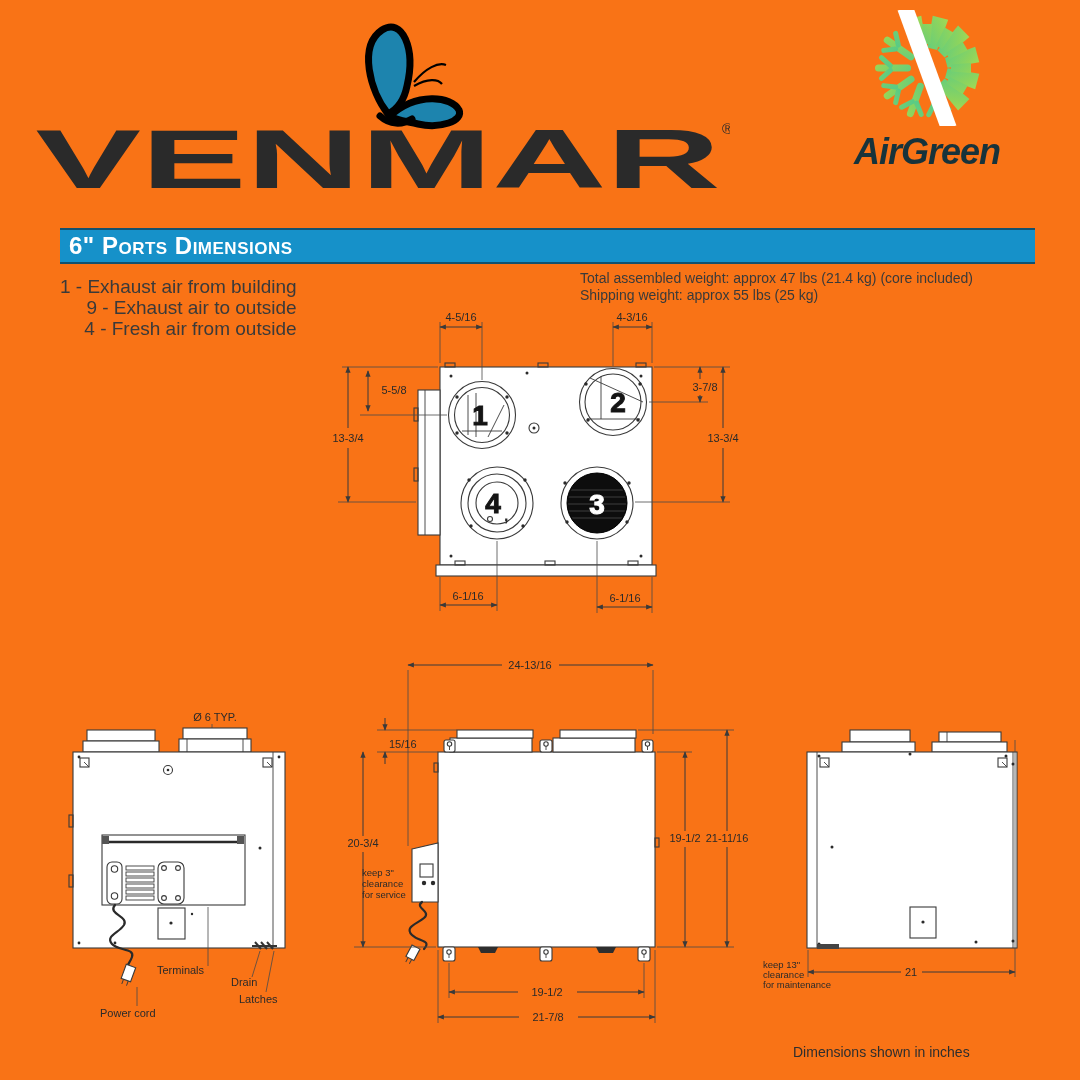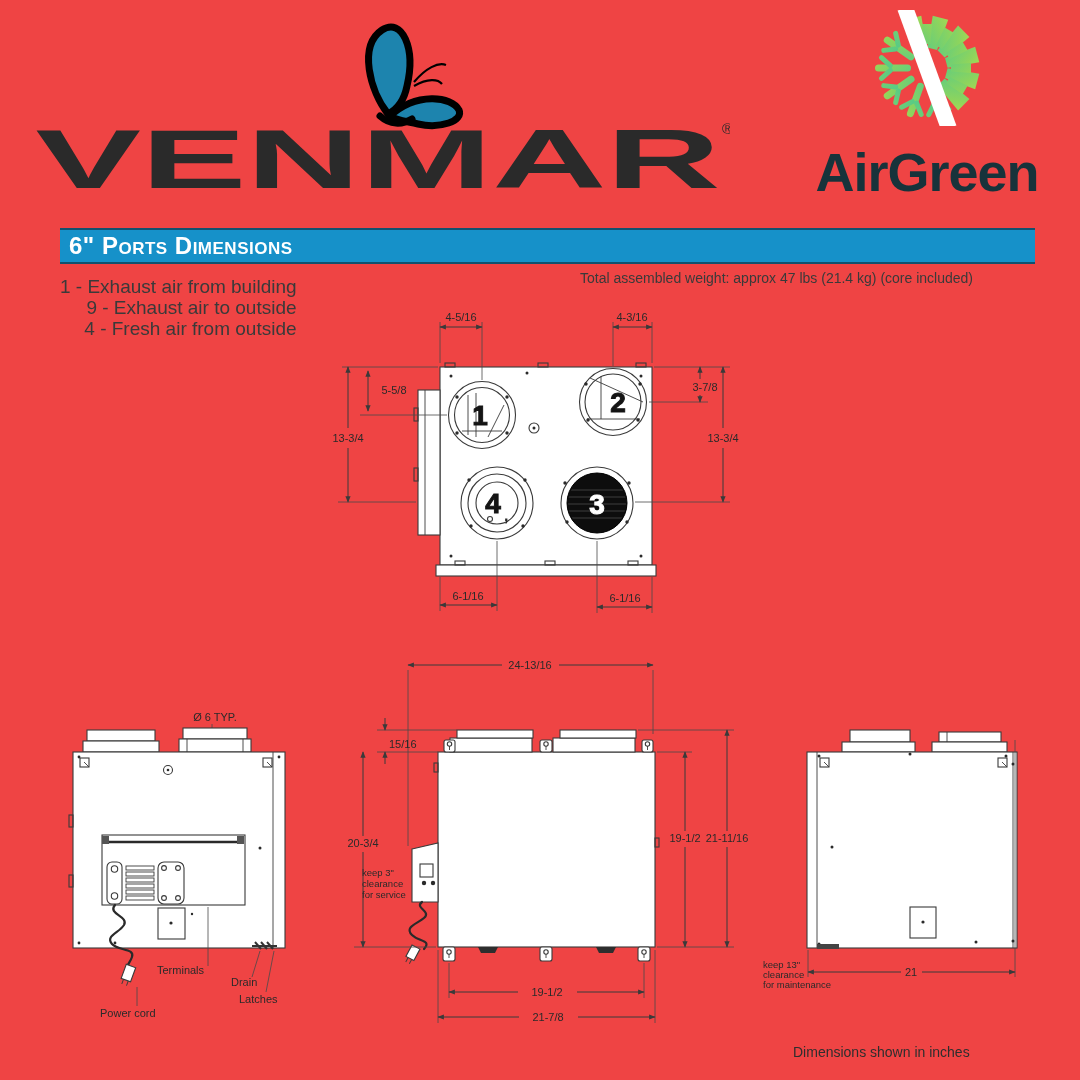--- a/index.html
+++ b/index.html
@@ -1,24 +1,24 @@
 <!DOCTYPE html>
 <html><head>
 <meta charset="utf-8">
 <style>
   html,body{margin:0;padding:0;background:#fff;}
-  .page{position:relative;width:1080px;height:1080px;background:#ef4444;overflow:hidden;
+  .page{position:relative;width:1080px;height:1080px;background:#f97316;overflow:hidden;
         font-family:"Liberation Sans",sans-serif;color:#222;}
   .abs{position:absolute;}
 
   
   .venmar-svg{position:absolute;left:30px;top:16px;}
   .airgreen{position:absolute;left:782px;top:10px;width:290px;display:flex;
             flex-direction:column;align-items:center;}
-  .airgreen-word{font-size:54px;font-weight:700;color:#17333b;letter-spacing:-1px;line-height:1;margin-top:19px;}
+  .airgreen-word{font-size:36px;font-weight:700;color:#17333b;letter-spacing:-1px;line-height:1;margin-top:8px;font-style:italic;}
 
   
   .banner{position:absolute;left:60px;top:228px;width:975px;height:36px;background:#1691c9;
           border-top:2px solid #12516e;border-bottom:2px solid #12516e;box-sizing:border-box;
           display:flex;align-items:center;}
   .banner span{font-variant:small-caps;font-weight:bold;color:#fff;font-size:24px;padding-left:9px;letter-spacing:.5px;}
 
   
   .legend{position:absolute;left:60px;top:276px;font-size:19px;line-height:21px;color:#3a3a3a;text-align:right;}
   .weights{position:absolute;left:580px;top:270px;font-size:14px;line-height:17px;color:#3a3a3a;}
@@ -140,20 +140,21 @@
   </div>
 
   <div class="legend">
     <div>1 - Exhaust air from building</div>
     <div>9 - Exhaust air to outside</div>
     <div>4 - Fresh air from outside</div>
   </div>
 
   <div class="weights">
     <div>Total assembled weight: approx 47 lbs (21.4 kg) (core included)</div>
+    <div>Shipping weight: approx 55 lbs (25 kg)</div>
   </div>
 
   <svg class="abs" style="left:330px;top:300px;" width="440" height="340" viewBox="0 0 440 340">
     <defs>
       <marker id="arw" viewBox="0 0 10 10" refX="9" refY="5" markerWidth="6.5" markerHeight="6.5" orient="auto-start-reverse">
         <path d="M0,1 L10,5 L0,9 Z" fill="#3a3a3a"></path>
       </marker>
       <clipPath id="p3c">
           <circle cx="267" cy="203" r="29"></circle>
         </clipPath>

